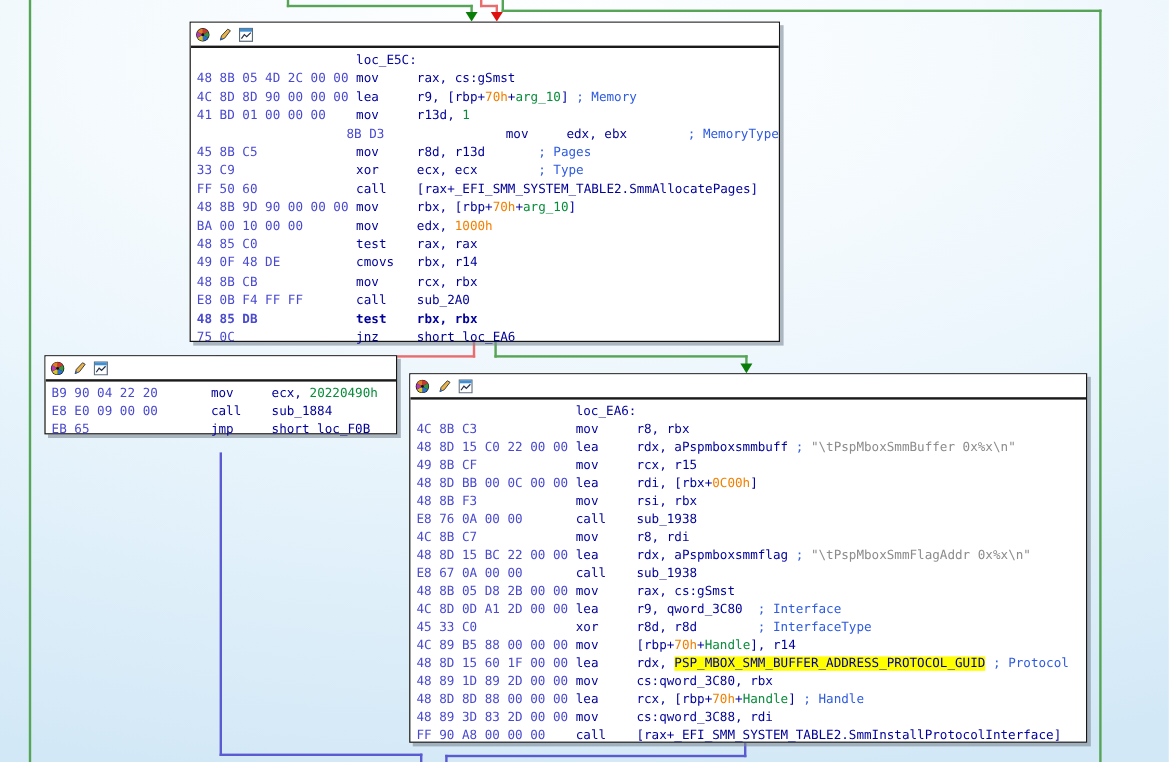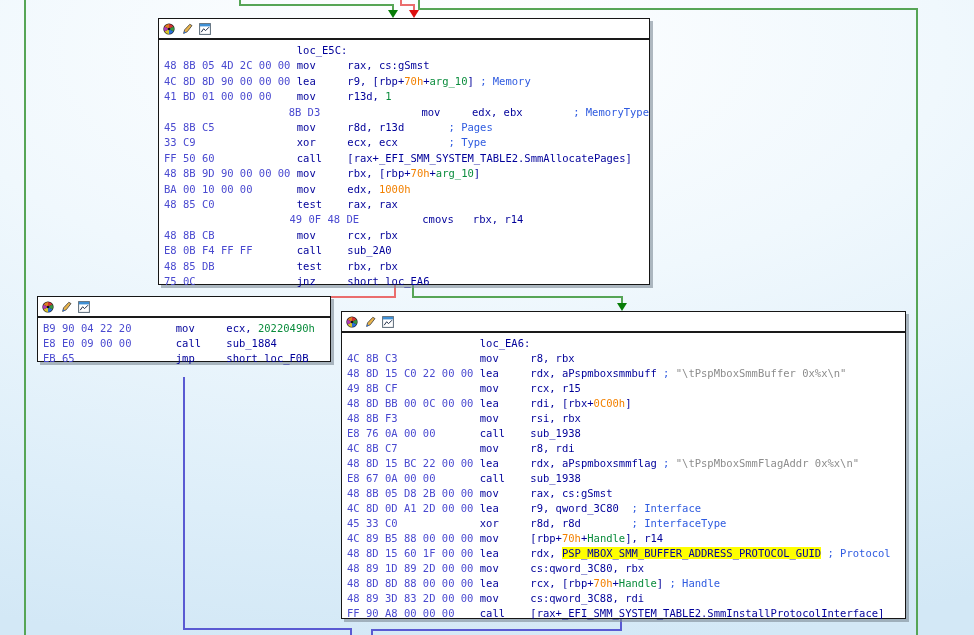--- a/index.html
+++ b/index.html
@@ -84,24 +84,24 @@
           <div class="row" style="line-height: 15.4px;"><span class="t-b">48 8B 05 4D 2C 00 00 </span><span class="t-c">mov     rax, cs:gSmst</span></div>
           <div class="row" style="line-height: 15.4px;"><span class="t-b">4C 8D 8D 90 00 00 00 </span><span class="t-c">lea     r9, [rbp+</span><span class="t-o">70h</span><span class="t-c">+</span><span class="t-g">arg_10</span><span class="t-c">] </span><span class="t-m">; Memory</span></div>
           <div class="row" style="line-height: 15.4px;"><span class="t-b">41 BD 01 00 00 00    </span><span class="t-c">mov     r13d, </span><span class="t-g">1</span></div>
           <div class="row" style="line-height: 15.4px; text-align: right;"><span class="t-b">8B D3                </span><span class="t-c">mov     edx, ebx        </span><span class="t-m">; MemoryType</span></div>
           <div class="row" style="line-height: 15.4px;"><span class="t-b">45 8B C5             </span><span class="t-c">mov     r8d, r13d       </span><span class="t-m">; Pages</span></div>
           <div class="row" style="line-height: 15.4px;"><span class="t-b">33 C9                </span><span class="t-c">xor     ecx, ecx        </span><span class="t-m">; Type</span></div>
           <div class="row" style="line-height: 15.4px;"><span class="t-b">FF 50 60             </span><span class="t-c">call    [rax+_EFI_SMM_SYSTEM_TABLE2.SmmAllocatePages]</span></div>
           <div class="row" style="line-height: 15.4px;"><span class="t-b">48 8B 9D 90 00 00 00 </span><span class="t-c">mov     rbx, [rbp+</span><span class="t-o">70h</span><span class="t-c">+</span><span class="t-g">arg_10</span><span class="t-c">]</span></div>
           <div class="row" style="line-height: 15.4px;"><span class="t-b">BA 00 10 00 00       </span><span class="t-c">mov     edx, </span><span class="t-o">1000h</span></div>
           <div class="row" style="line-height: 15.4px;"><span class="t-b">48 85 C0             </span><span class="t-c">test    rax, rax</span></div>
-          <div class="row" style="line-height: 15.4px; text-align: center;"><span class="t-b">49 0F 48 DE          </span><span class="t-c">cmovs   rbx, r14</span></div>
+          <div class="row" style="line-height: 15.4px;"><span class="t-b">49 0F 48 DE          </span><span class="t-c">cmovs   rbx, r14</span></div>
           <div class="row" style="line-height: 15.4px;"><span class="t-b">48 8B CB             </span><span class="t-c">mov     rcx, rbx</span></div>
           <div class="row" style="line-height: 15.4px;"><span class="t-b">E8 0B F4 FF FF       </span><span class="t-c">call    sub_2A0</span></div>
-          <div class="row" style="line-height: 15.4px;"><span class="t-b">48 85 DB             </span><span class="t-c">test    rbx, rbx</span></div>
+          <div class="row" style="line-height: 15.4px; font-weight: bold;"><span class="t-b">48 85 DB             </span><span class="t-c">test    rbx, rbx</span></div>
           <div class="row" style="line-height: 15.4px;"><span class="t-b">75 0C                </span><span class="t-c">jnz     short loc_EA6</span></div>
         </div>
       </div>
       <div class="node" style="left: 37px; top: 296px; width: 294px; height: 66px;">
         <div class="titlebar">
           <span class="tic colorwheel"><svg width="12" height="12" viewBox="0 0 12 12">
               <circle cx="6" cy="6" r="5.6" fill="#1b1b1b"></circle>
               <path d="M6 6 L6 .9 A5.1 5.1 0 0 1 10.4 3.45 Z" fill="#d23333"></path>
               <path d="M6 6 L10.4 3.45 A5.1 5.1 0 0 1 10.4 8.55 Z" fill="#3a9440"></path>
               <path d="M6 6 L10.4 8.55 A5.1 5.1 0 0 1 6 11.1 Z" fill="#2a6fd6"></path>

